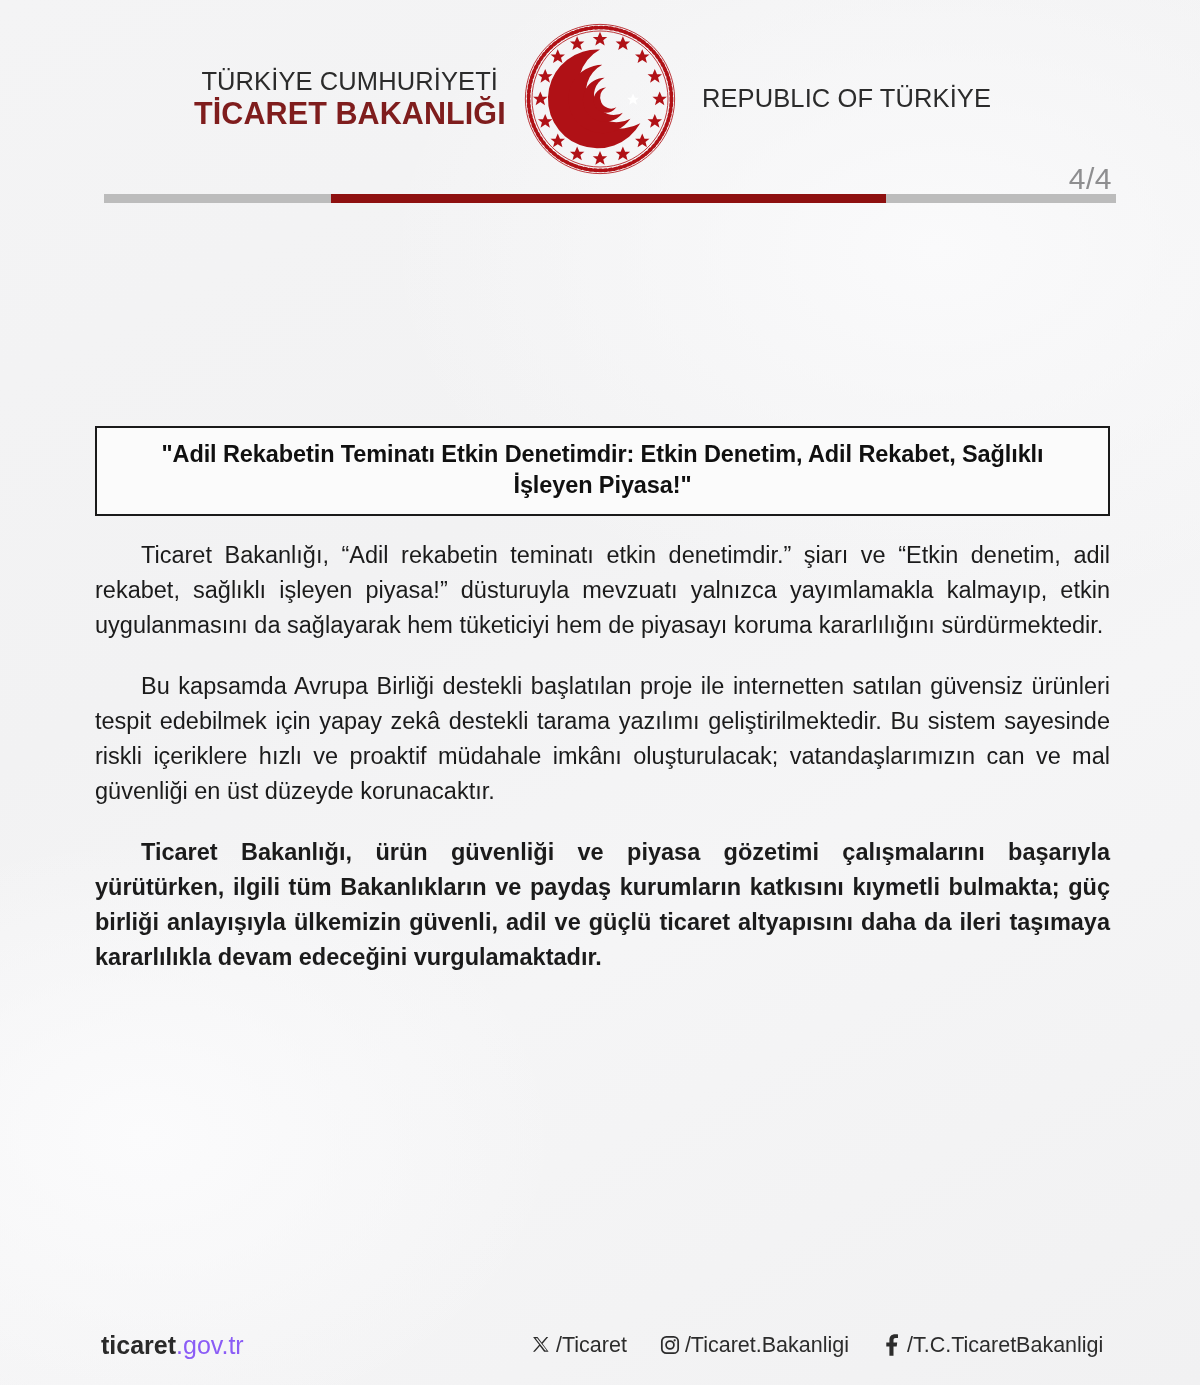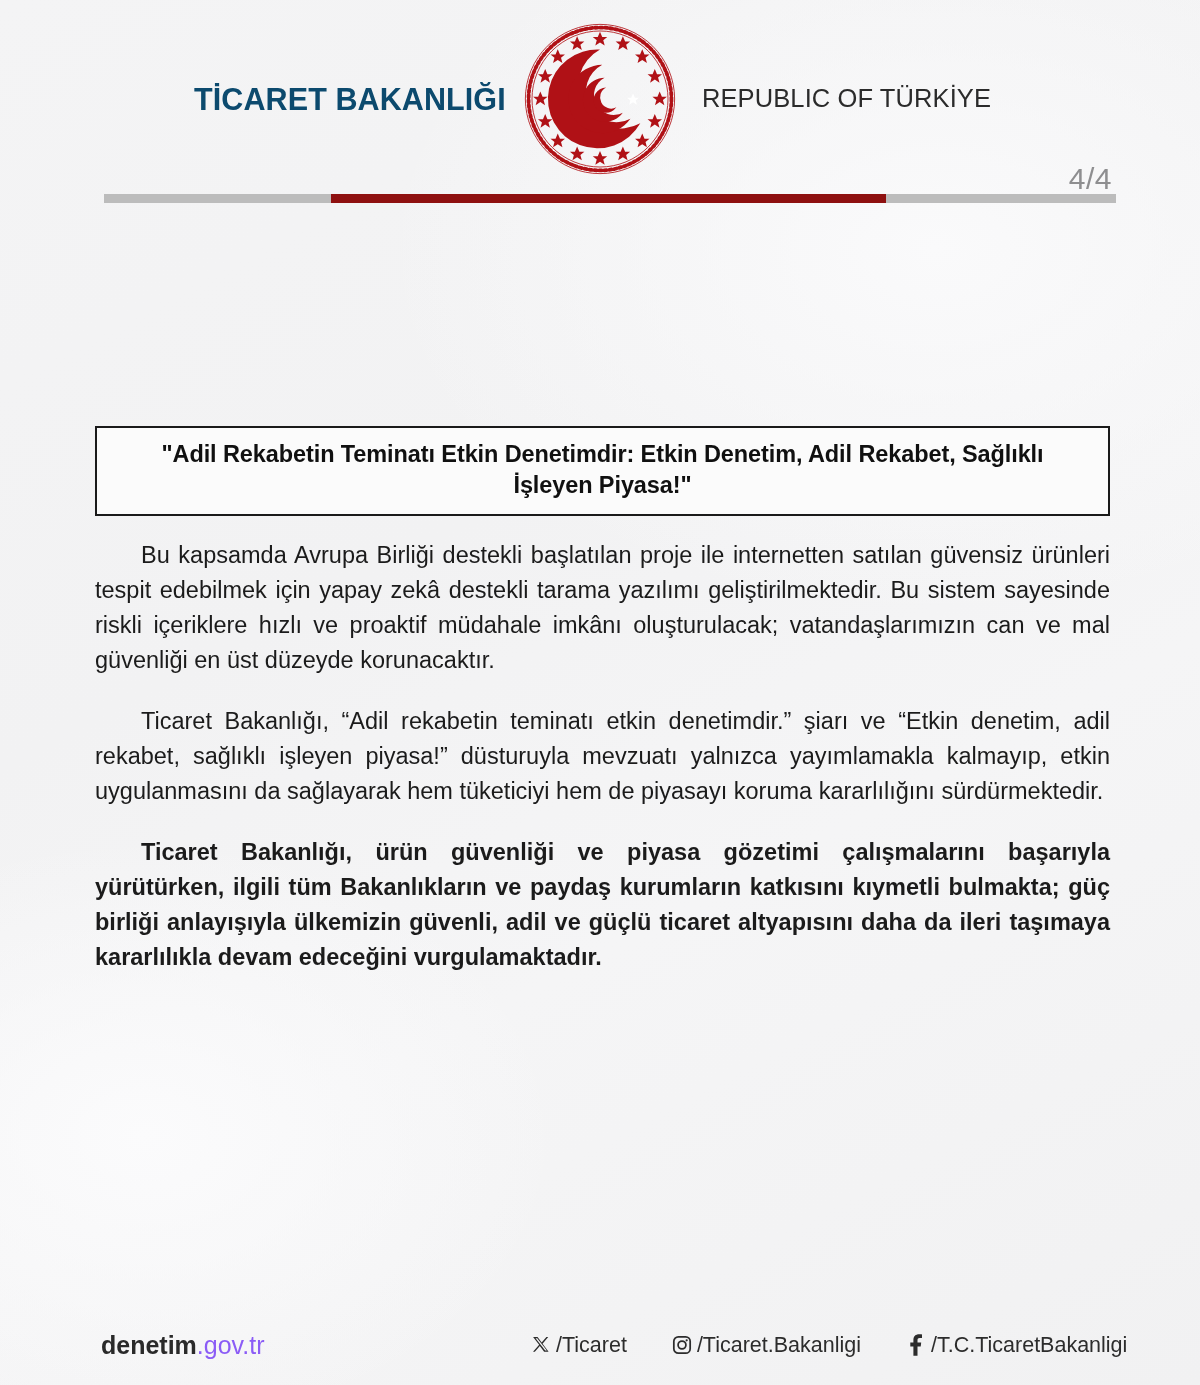--- a/index.html
+++ b/index.html
@@ -59,21 +59,21 @@
     letter-spacing: .1px;
     color: #2b2b2b;
     white-space: nowrap;
   }
 
   .hdr-line2 {
     display: block;
     font-size: 30.5px;
     font-weight: bold;
     letter-spacing: .1px;
-    color: #0c4a6e;
+    color: #7f1d1d;
     white-space: nowrap;
     margin-top: 1px;
   }
 
   .emblem {
     width: 152px;
     height: 152px;
     flex: 0 0 152px;
   }
   .emblem svg { display: block; width: 152px; height: 152px; }
@@ -155,21 +155,21 @@
     white-space: nowrap;
   }
   .site .b { font-weight: bold; }
   .site .n { font-weight: 400; color: #8b5cf6; }
 
   .socials {
     position: absolute;
     left: 530px;
     display: flex;
     align-items: center;
-    gap: 44px;
+    gap: 32px;
   }
   .social {
     display: flex;
     align-items: center;
     gap: 3px;
     font-size: 21.5px;
     color: #2c2c2c;
     white-space: nowrap;
   }
   .social .si {
@@ -182,20 +182,21 @@
   .social .si svg { display: block; }
 </style>
 </head>
 <body>
 
 <div class="page">
 
   <div class="header">
 
     <div class="header-tr">
+      <span class="hdr-line1">TÜRKİYE CUMHURİYETİ</span>
       <span class="hdr-line2">TİCARET BAKANLIĞI</span>
     </div>
 
     <div class="emblem">
       <svg viewBox="0 0 200 200" xmlns="http://www.w3.org/2000/svg" aria-hidden="true">
         <defs>
 
           <g id="star5">
             <polygon points="0,-10 2.94,-3.09 9.51,-3.09 4.29,1.18 6.18,8.09 0,4 -6.18,8.09 -4.29,1.18 -9.51,-3.09 -2.94,-3.09" fill="#b01116"></polygon>
           </g>
@@ -258,29 +259,29 @@
     <div class="seg-gray-r"></div>
   </div>
 
   <div class="content">
 
 
     <div class="quote-box">
       <div class="quote-text">"Adil Rekabetin Teminatı Etkin Denetimdir: Etkin Denetim, Adil Rekabet, Sağlıklı İşleyen Piyasa!"</div>
     </div>
 
+    <p class="body-par">Ticaret Bakanlığı, “Adil rekabetin teminatı etkin denetimdir.” şiarı ve “Etkin denetim, adil rekabet, sağlıklı işleyen piyasa!” düsturuyla mevzuatı yalnızca yayımlamakla kalmayıp, etkin uygulanmasını da sağlayarak hem tüketiciyi hem de piyasayı koruma kararlılığını sürdürmektedir.</p>
     <p class="body-par">Bu kapsamda Avrupa Birliği destekli başlatılan proje ile internetten satılan güvensiz ürünleri tespit edebilmek için yapay zekâ destekli tarama yazılımı geliştirilmektedir. Bu sistem sayesinde riskli içeriklere hızlı ve proaktif müdahale imkânı oluşturulacak; vatandaşlarımızın can ve mal güvenliği en üst düzeyde korunacaktır.</p>
-    <p class="body-par">Ticaret Bakanlığı, “Adil rekabetin teminatı etkin denetimdir.” şiarı ve “Etkin denetim, adil rekabet, sağlıklı işleyen piyasa!” düsturuyla mevzuatı yalnızca yayımlamakla kalmayıp, etkin uygulanmasını da sağlayarak hem tüketiciyi hem de piyasayı koruma kararlılığını sürdürmektedir.</p>
     <p class="body-par">Ticaret Bakanlığı, ürün güvenliği ve piyasa gözetimi çalışmalarını başarıyla yürütürken, ilgili tüm Bakanlıkların ve paydaş kurumların katkısını kıymetli bulmakta; güç birliği anlayışıyla ülkemizin güvenli, adil ve güçlü ticaret altyapısını daha da ileri taşımaya kararlılıkla devam edeceğini vurgulamaktadır.</p>
   </div>
 
   <div class="footer">
 
     <div class="site">
-      <span class="b">denetim</span><span class="n">.gov.tr</span>
+      <span class="b">ticaret</span><span class="n">.gov.tr</span>
     </div>
 
     <div class="socials">
 
       <div class="social">
         <span class="si">
           <svg width="21" height="21" viewBox="0 0 24 24" xmlns="http://www.w3.org/2000/svg" aria-hidden="true">
             <path d="M2.4 2.2h5.1l4.7 6.4 5.4-6.4h2.1l-6.5 7.7 6.9 9.3h-5.1l-4.9-6.7-5.7 6.7H2.3l7-8.2L2.4 2.2z
                      M5.2 3.6l11 14.2h1.9L7.1 3.6H5.2z" fill="#2c2c2c"></path>
           </svg>

